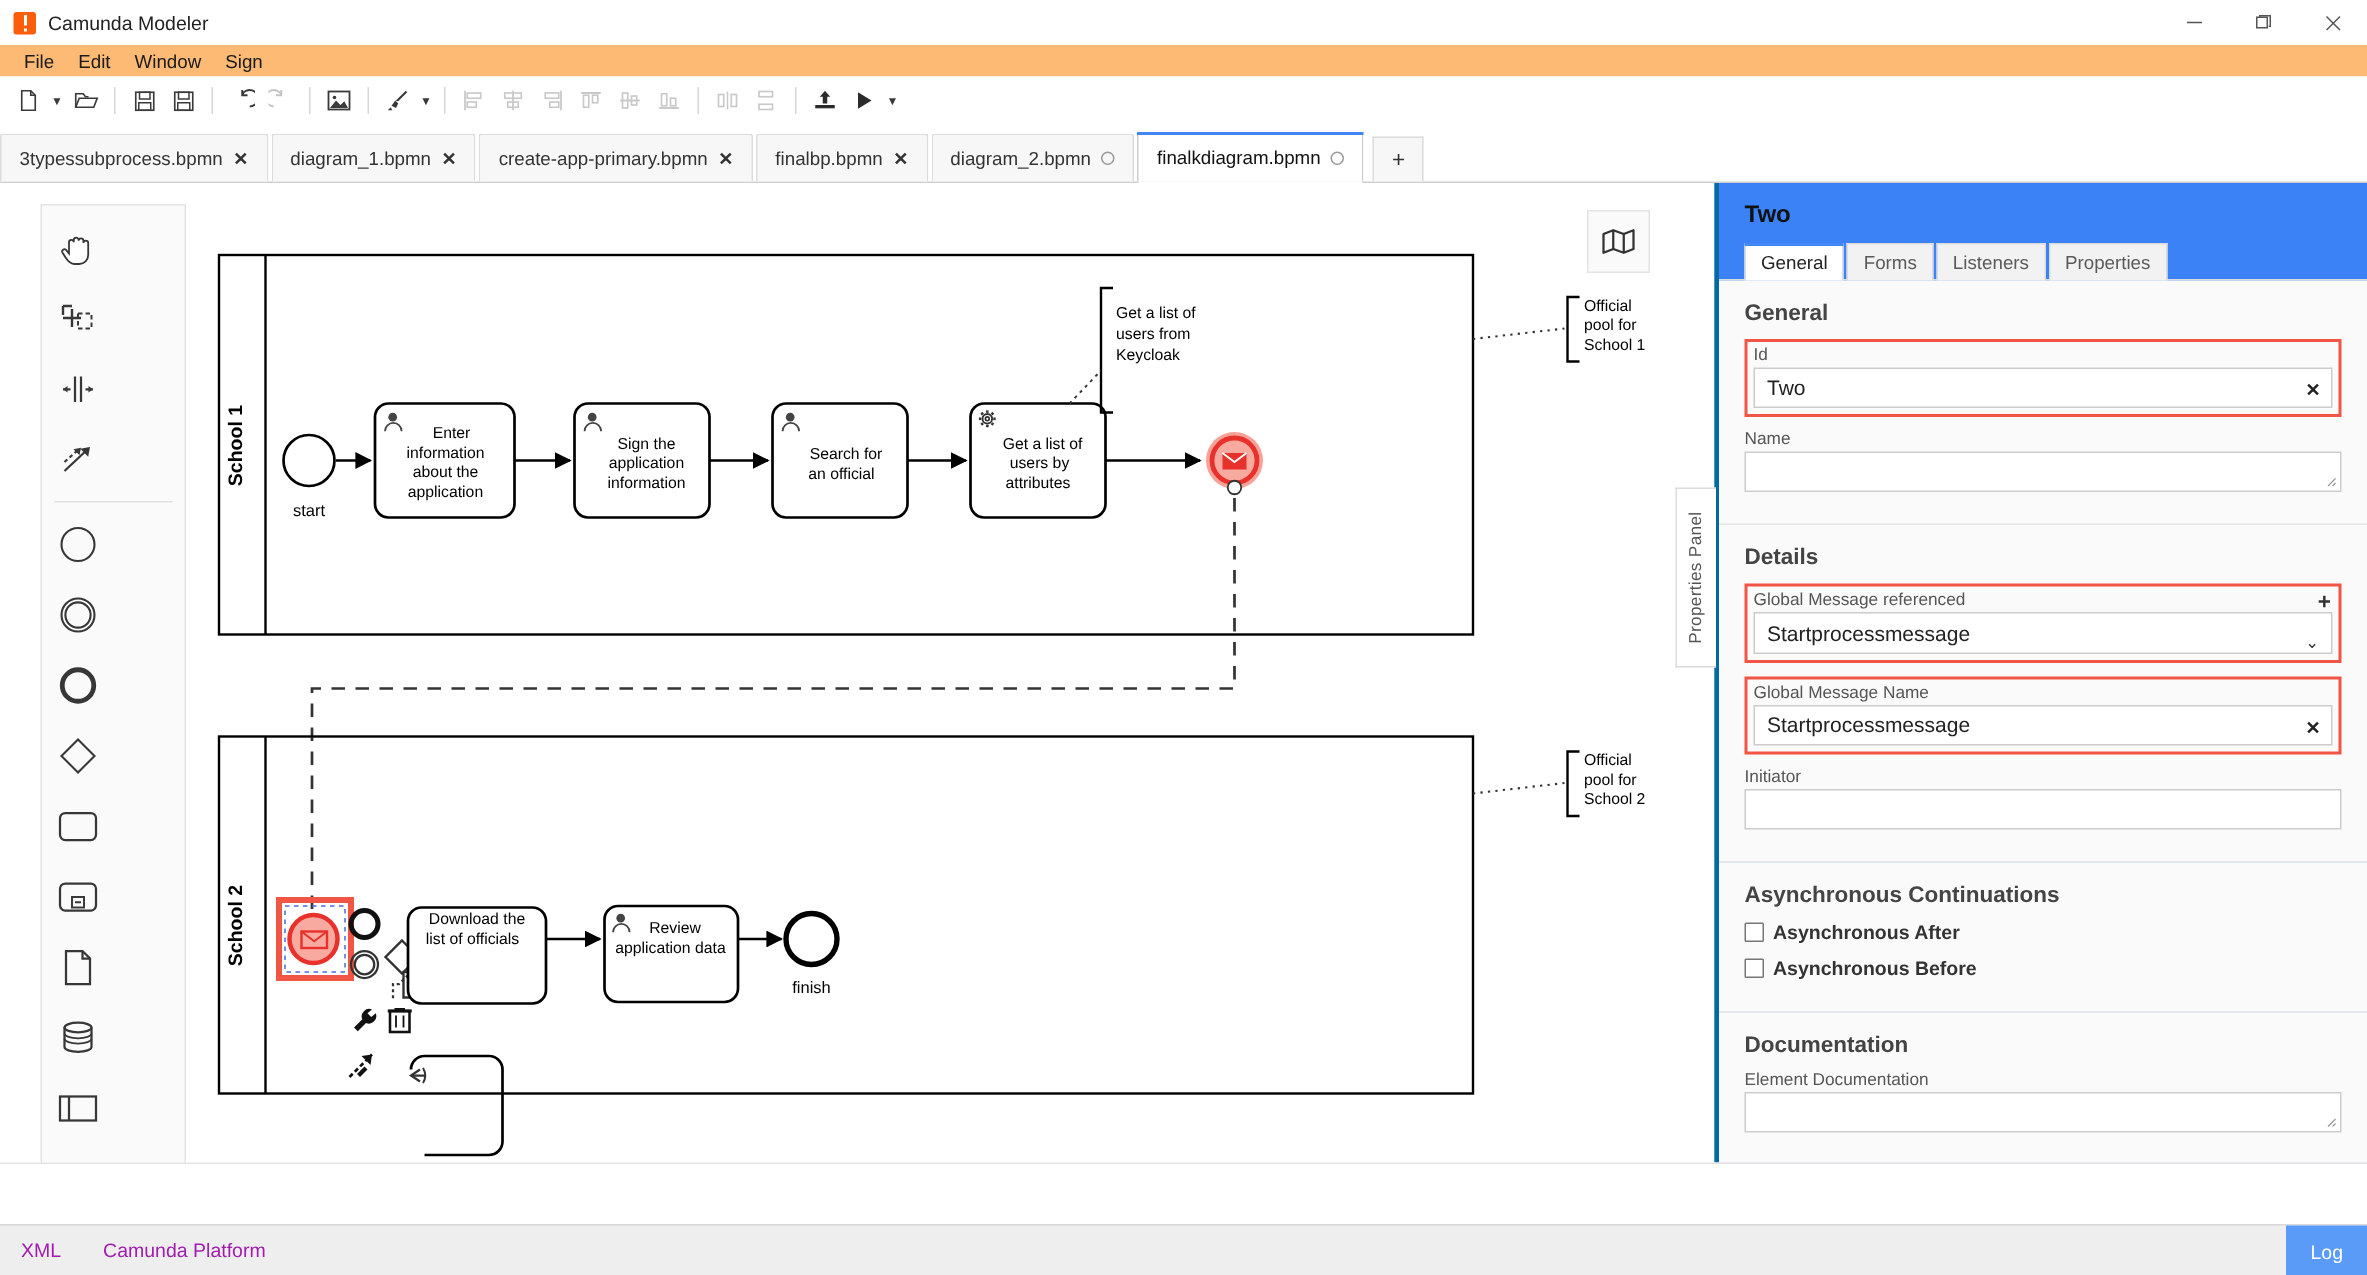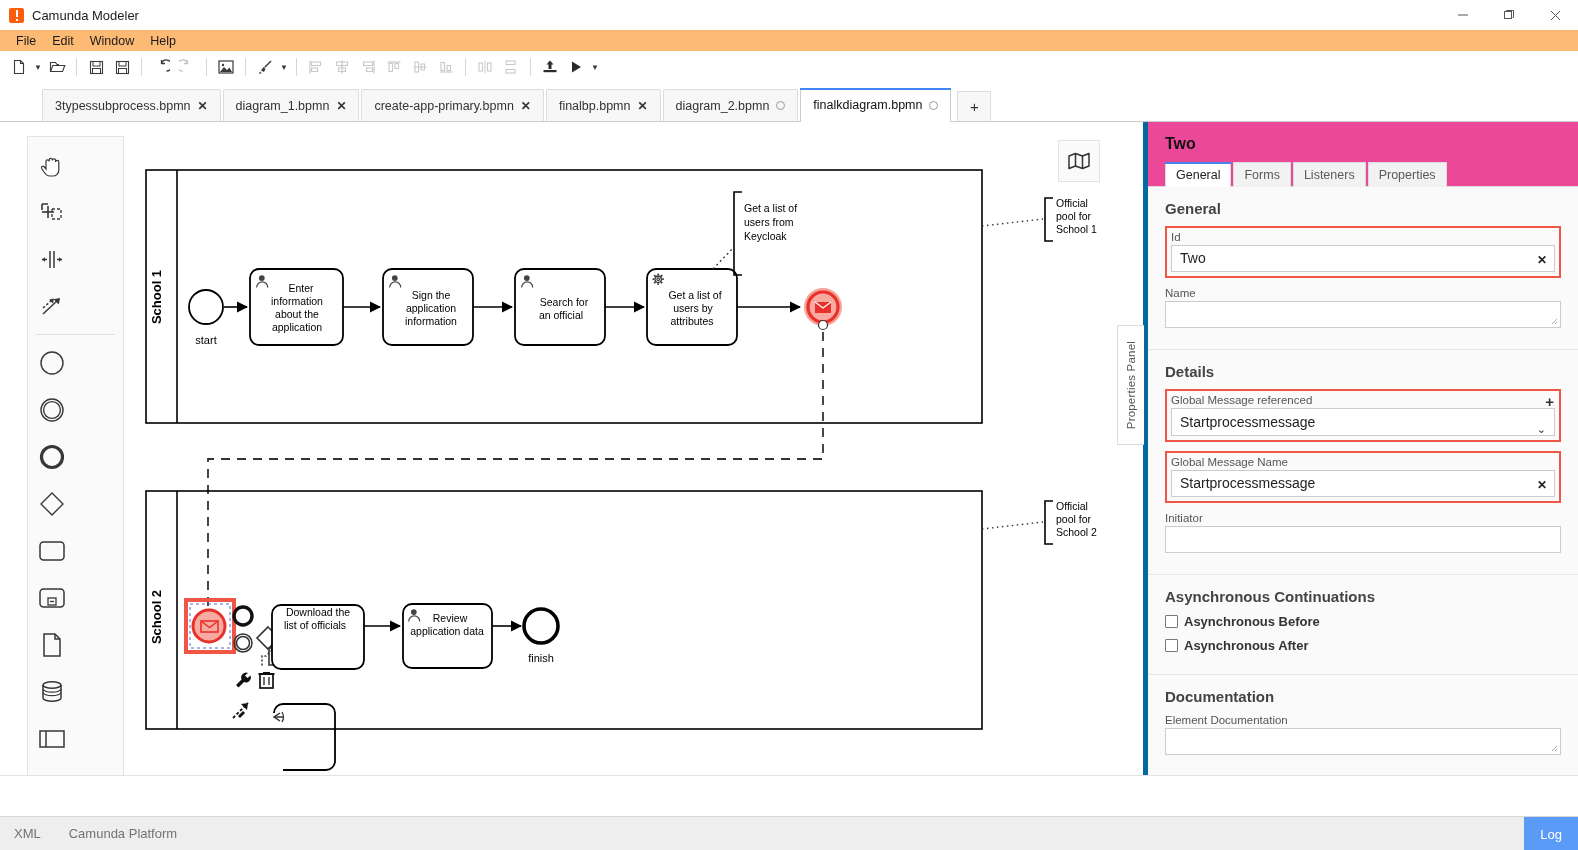--- a/index.html
+++ b/index.html
@@ -57,21 +57,20 @@
     width:12px; height:26px; display:flex; align-items:center; justify-content:center;
     color:#3a3a3a; font-size:8px;
   }
   .tsep { width:1px; height:18px; background:#d7d7d7; margin:0 6px; }
 
   
   .tabbar {
     position:absolute; left:0; top:89px; width:1578px; height:33px;
     background:#fff; display:flex; align-items:flex-end;
     border-bottom:1px solid #cdcdcd;
-    padding-left:42px;
   }
   .tab {
     height:32px; display:flex; align-items:center; gap:7px;
     padding:0 12px; margin-right:2px;
     background:#f7f7f7; border:1px solid #dcdcdc; border-bottom:none;
     font-size:12.5px; color:#333; white-space:nowrap;
     border-top-left-radius:2px; border-top-right-radius:2px;
     position:relative;
   }
   .tab.active {
@@ -132,21 +131,21 @@
     writing-mode:vertical-rl; transform:rotate(180deg);
     font-size:11.5px; color:#555; letter-spacing:.2px;
   }
 
   
   .bpmn { position:absolute; left:0; top:0; width:1143px; height:653px; }
 
   
   .props {
     position:absolute; left:1143px; top:122px; width:435px; height:653px;
-    background:#ec4899; border-left:5px solid #0369a1;
+    background:#3b82f6; border-left:3px solid #0369a1;
     overflow:hidden;
   }
   .props-title {
     font-size:16px; font-weight:bold; color:#111;
     padding:13px 0 8px 17px;
   }
   .ptabs { display:flex; padding-left:17px; border-bottom:1px solid #dcdcdc; }
   .ptab {
     font-size:12.5px; color:#5a5a5a; padding:5px 10px 5px 10px;
     border:1px solid #dcdcdc; border-bottom:none; background:#f2f2f2;
@@ -200,21 +199,21 @@
   
   .statusbar {
     position:absolute; left:0; top:775px; width:1578px; height:75px; background:#fff;
     border-top:1px solid #e3e3e3;
   }
   .statusrow {
     position:absolute; left:0; bottom:0; width:1578px; height:34px;
     background:#eeeeee; border-top:1px solid #d8d8d8;
     display:flex; align-items:center;
   }
-  .st-item { font-size:13px; color:#737373; padding:0 14px; }
+  .st-item { font-size:13px; color:#a21caf; padding:0 14px; }
   .log-btn {
     position:absolute; right:0; top:0; height:34px; padding:0 16px;
     background:#5b9bf8; color:#fff; font-size:13px;
     display:flex; align-items:center;
   }
 </style>
 </head>
 <body>
 
 <div class="app">
@@ -240,21 +239,21 @@
           <line x1="11" y1="2" x2="2" y2="11" stroke="#555" stroke-width="1"></line>
         </svg>
       </div>
     </div>
   </div>
 
   <div class="menubar">
     <div class="menuitem">File</div>
     <div class="menuitem">Edit</div>
     <div class="menuitem">Window</div>
-    <div class="menuitem">Help</div>
+    <div class="menuitem">Sign</div>
   </div>
 
   <div class="toolbar">
     <div class="tbtn">
       <svg width="16" height="16" viewBox="0 0 16 16">
           <path d="M3.5 1.5h6l3 3v10h-9z" fill="none" stroke="#3a3a3a" stroke-width="1.1"></path>
           <path d="M9.5 1.5v3h3" fill="none" stroke="#3a3a3a" stroke-width="1.1"></path>
         </svg>
     </div>
     <div class="caret">▼</div>
@@ -771,25 +770,25 @@
       <div class="pfield">
         <label class="plabel">Initiator</label>
         <div class="pinput"></div>
       </div>
     </div>
 
     <div class="psection">
       <div class="psection-h">Asynchronous Continuations</div>
       <div class="checkrow">
         <span class="cbox"></span>
-        <span class="ctext">Asynchronous Before</span>
+        <span class="ctext">Asynchronous After</span>
       </div>
       <div class="checkrow">
         <span class="cbox"></span>
-        <span class="ctext">Asynchronous After</span>
+        <span class="ctext">Asynchronous Before</span>
       </div>
     </div>
 
     <div class="psection" style="border-bottom:none;">
       <div class="psection-h">Documentation</div>
       <div class="pfield">
         <label class="plabel">Element Documentation</label>
         <div class="pinput textarea"></div>
         <svg class="resize-grip" viewBox="0 0 7 7">
           <line x1="6" y1="1" x2="1" y2="6" stroke="#999" stroke-width="0.8"></line>

